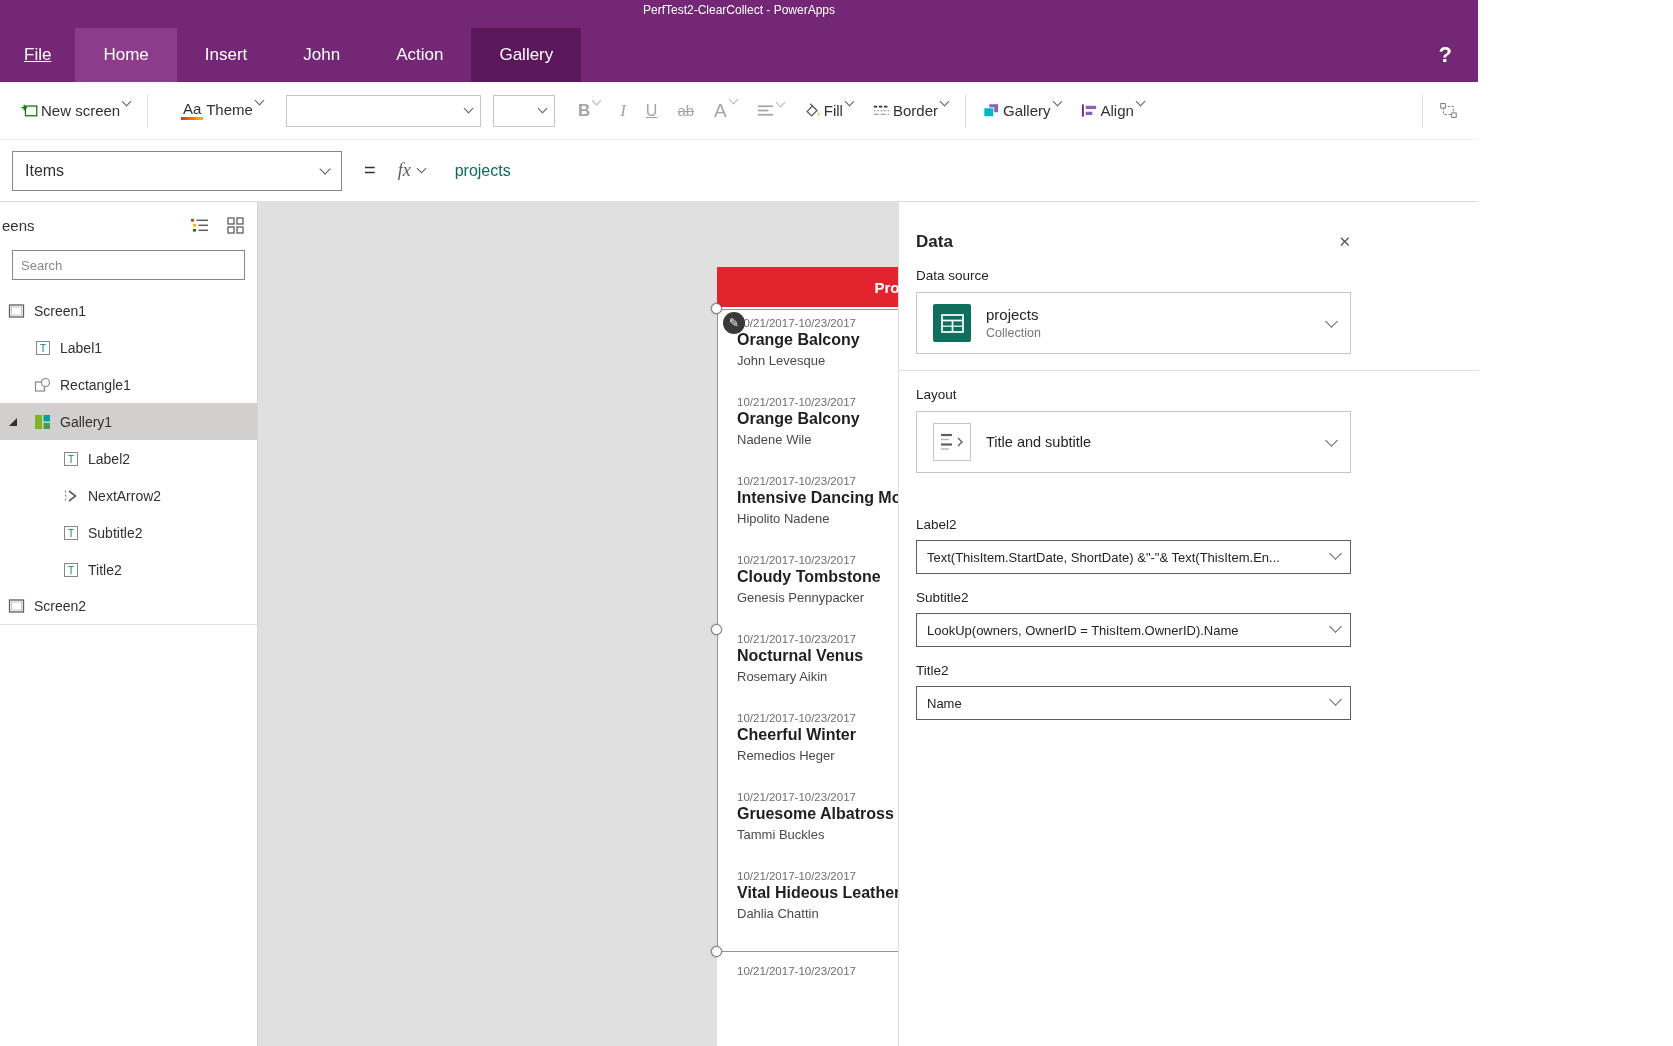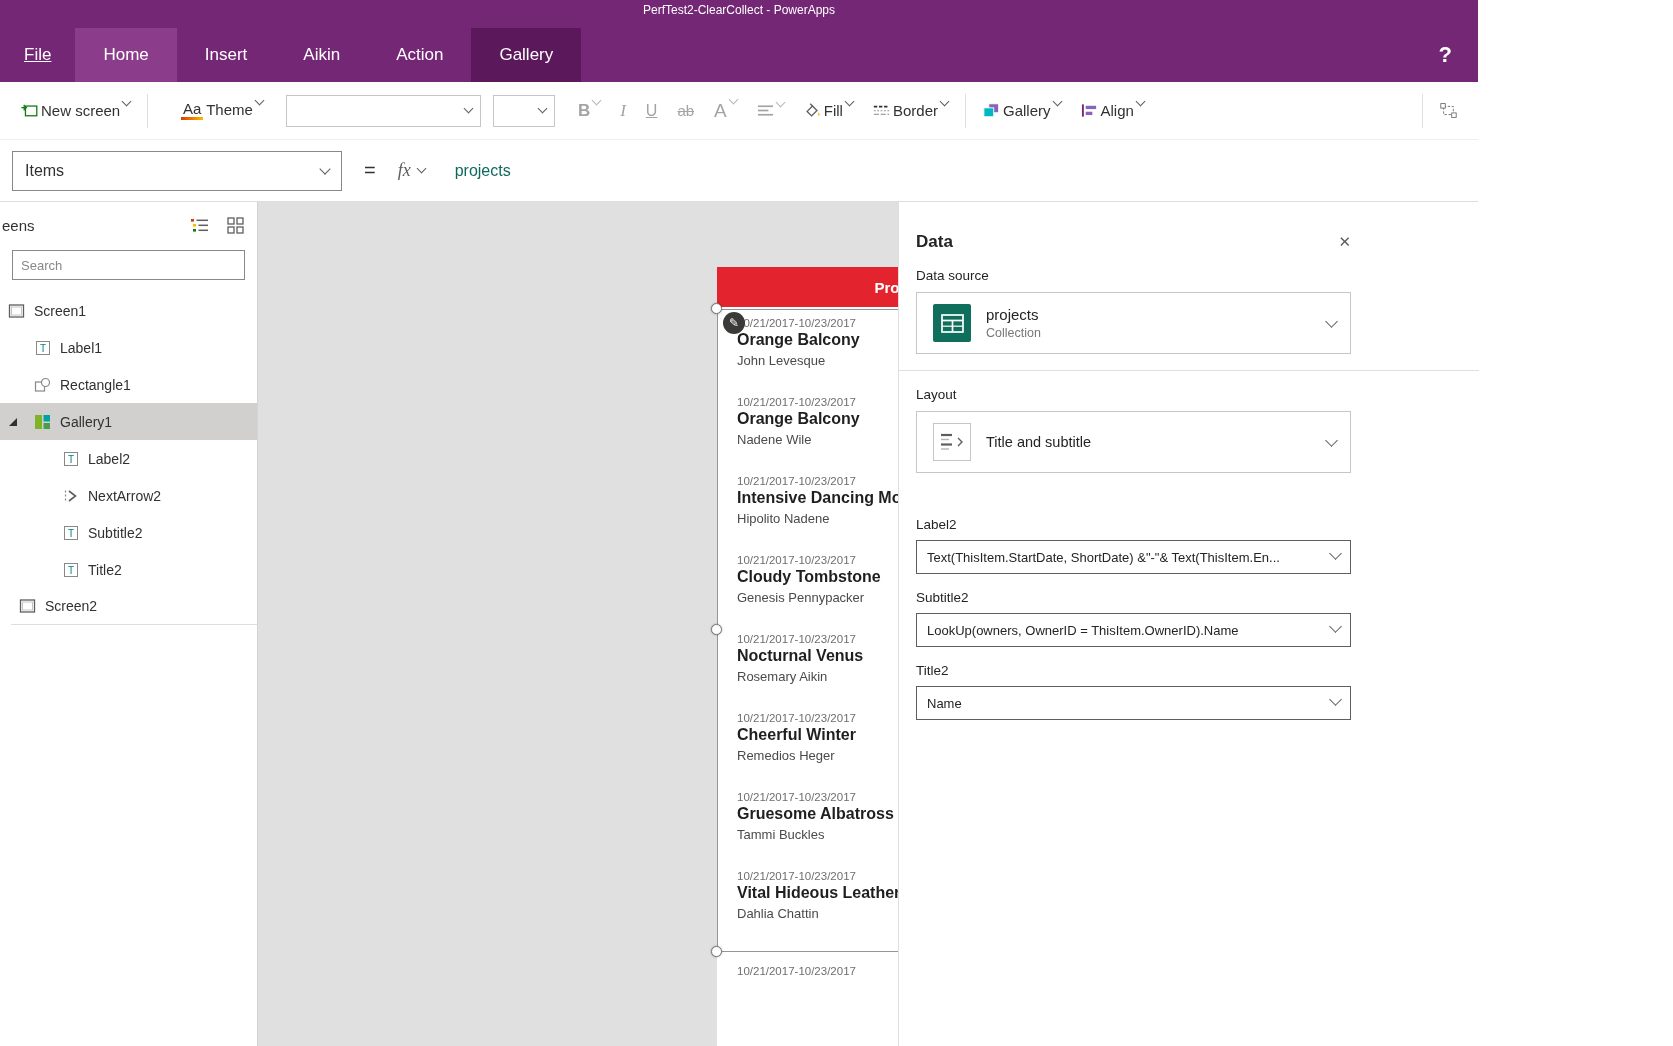--- a/index.html
+++ b/index.html
@@ -69,21 +69,21 @@
   .searchbox { margin:2px 12px 12px 12px; height:30px; border:1px solid #8a8886;
     display:flex; align-items:center; padding:0 8px; background:#fff; }
   .searchbox input { border:none; outline:none; width:100%; font-size:13px;
     font-family:inherit; color:#323130; }
   .searchbox input::placeholder { color:#8a8886; }
   .trow { height:37px; display:flex; align-items:center; gap:9px; cursor:pointer;
     position:relative; padding-left:8px; }
   .trow.lvl1 { padding-left:34px; }
   .trow.lvl2 { padding-left:62px; }
   .trow.selected { background:#d2d0ce; }
-  .trow.bottom-line { border-bottom:1px solid #e1dfdd;margin-left:11px; }
+  .trow.bottom-line { border-bottom:1px solid #e1dfdd; }
   .ticon { width:17px; height:16px; display:flex; align-items:center; justify-content:center; flex:none; }
   .expander { position:absolute; left:9px; top:15px; width:0; height:0;
     border-left:8px solid transparent; border-bottom:8px solid #323130; }
 
   
   .canvas { flex:1; background:#e0e0e0; position:relative; overflow:hidden; }
   .gallery { position:absolute; left:459px; top:65px; width:374px; bottom:0; background:#fff; }
   .ghead { height:40px; background:#e3232e; color:#fff; font-size:15px; font-weight:700;
     display:flex; align-items:center; justify-content:center; }
   .grow { position:relative; height:79px; padding:10px 30px 0 20px; cursor:pointer; }
@@ -138,21 +138,21 @@
 <div class="app">
 
   <div class="titlebar">
     <span>PerfTest2-ClearCollect - PowerApps</span>
   </div>
 
   <div class="menubar">
     <div class="menu-item file">File</div>
     <div class="menu-item home-active">Home</div>
     <div class="menu-item">Insert</div>
-    <div class="menu-item">Aikin</div>
+    <div class="menu-item">John</div>
     <div class="menu-item">Action</div>
     <div class="menu-item gallery-active">Gallery</div>
     <div class="menu-help">?</div>
   </div>
 
   <div class="toolbar">
     <div class="tbtn">
       <span class="ticon">
         <svg width="21" height="17" viewBox="0 0 21 17">
             <rect x="5.5" y="3" width="14" height="12" fill="none" stroke="#107c10" stroke-width="1.6"></rect>

